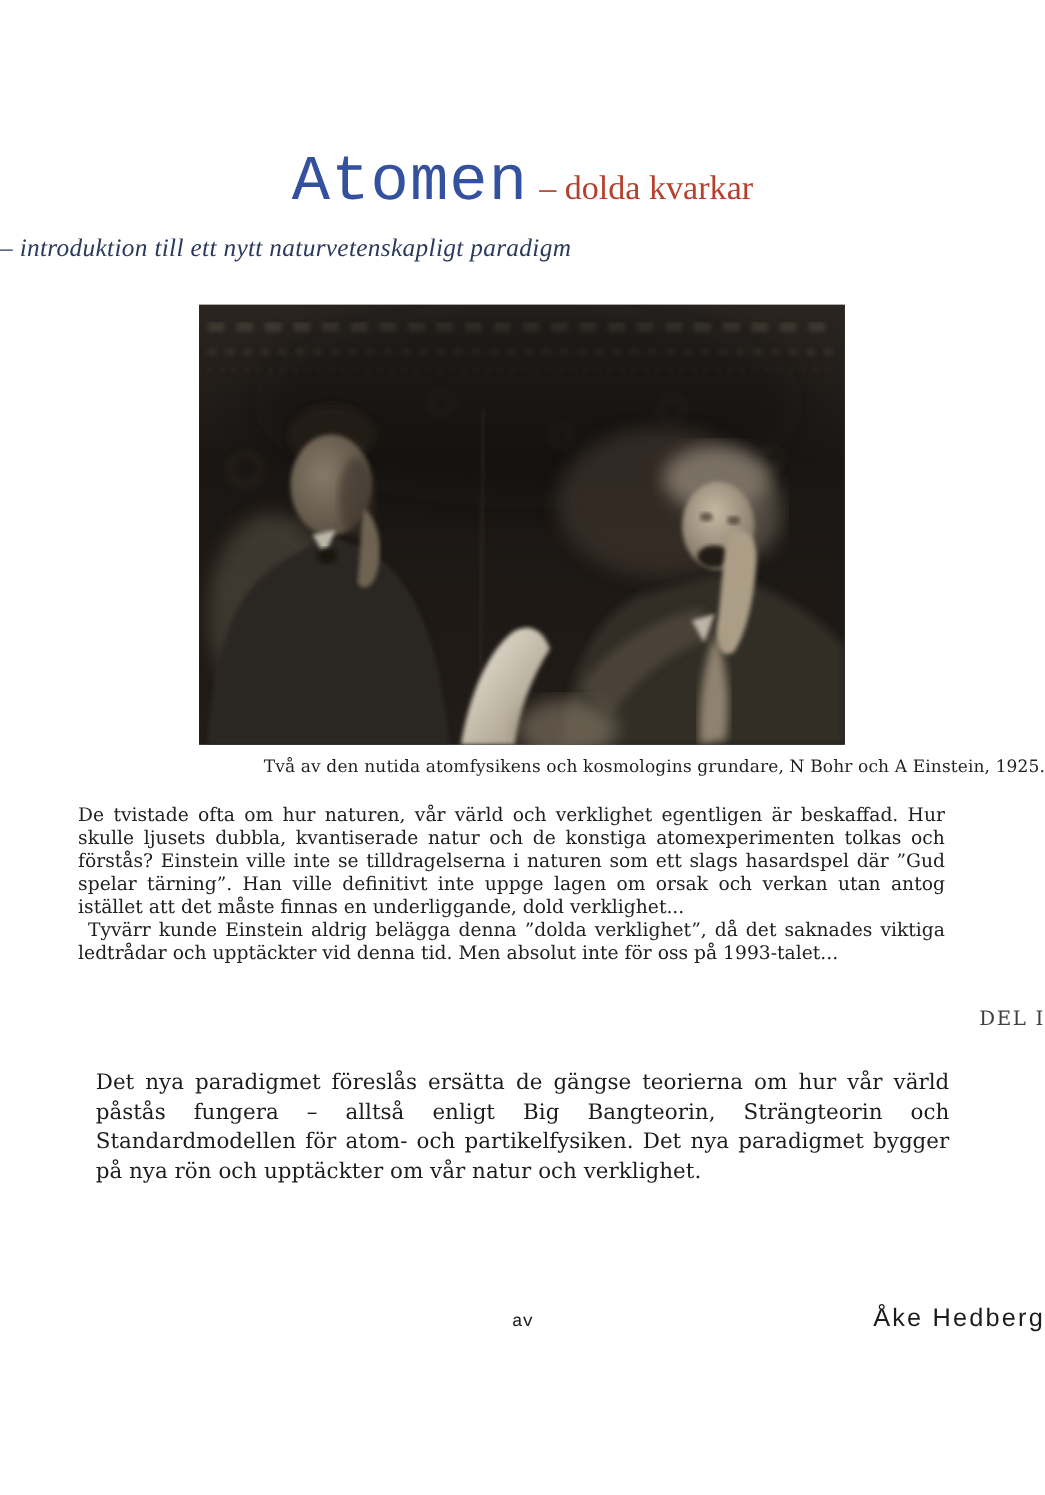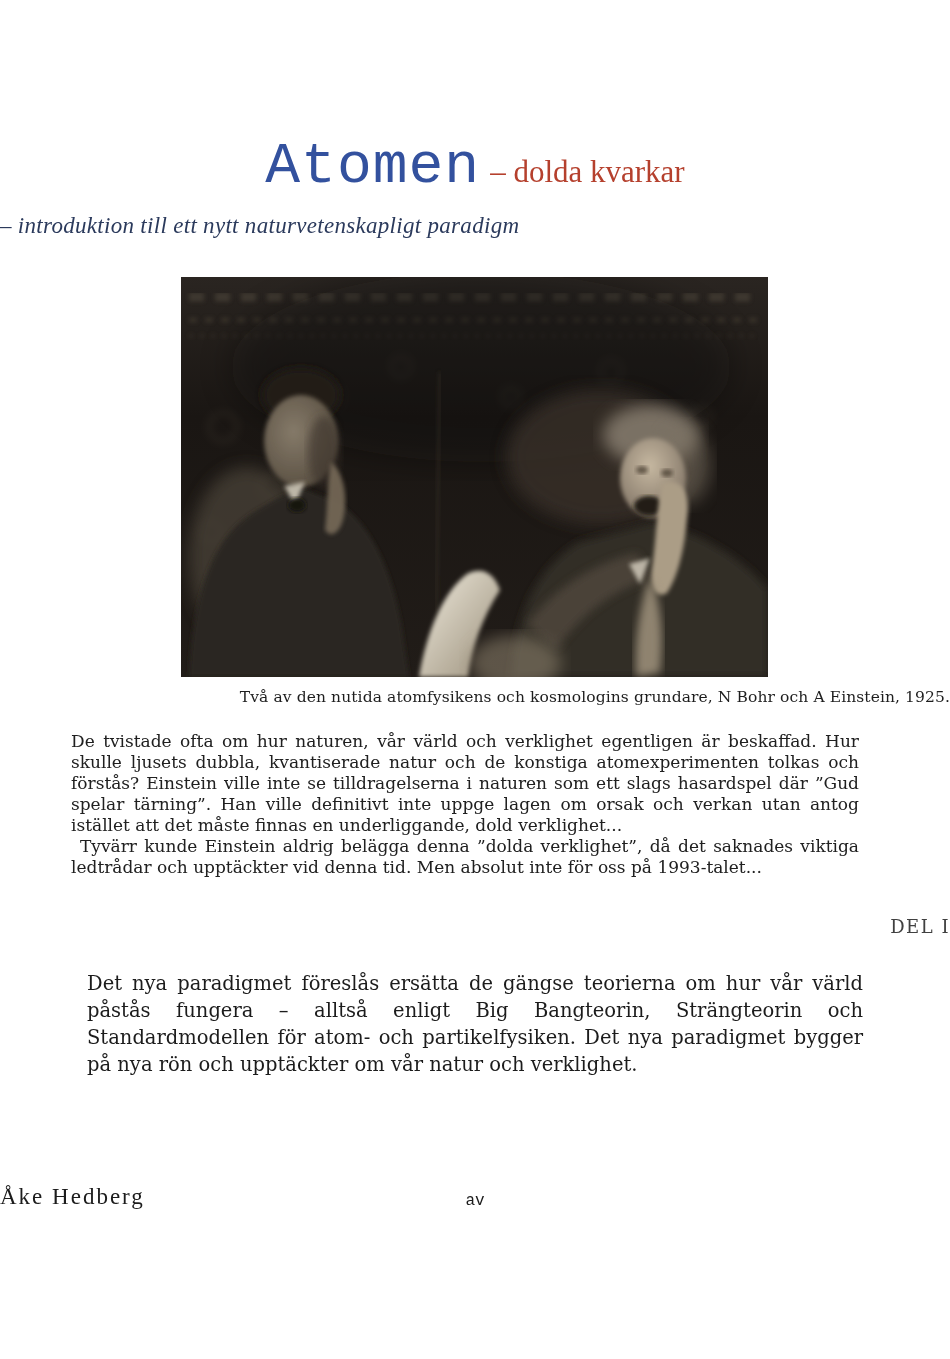--- a/index.html
+++ b/index.html
@@ -100,22 +100,22 @@
     text-align: center;
     font-family: "Liberation Mono", monospace;
     font-weight: normal;
     font-size: 16px;
     color: #1c1c1c;
     margin-top: 46px;
   }
   .author {
     position: absolute;
     top: 1184px; left: 0; width: 100%;
-    text-align: left;
-    font-family: Liberation Serif, serif;
+    text-align: right;
+    font-family: Liberation Sans, sans-serif;
     font-size: 23px;
     letter-spacing: 2px;
     color: #1c1c1c;
   }
 </style>
 </head>
 <body>
 
 <div class="page">
 

